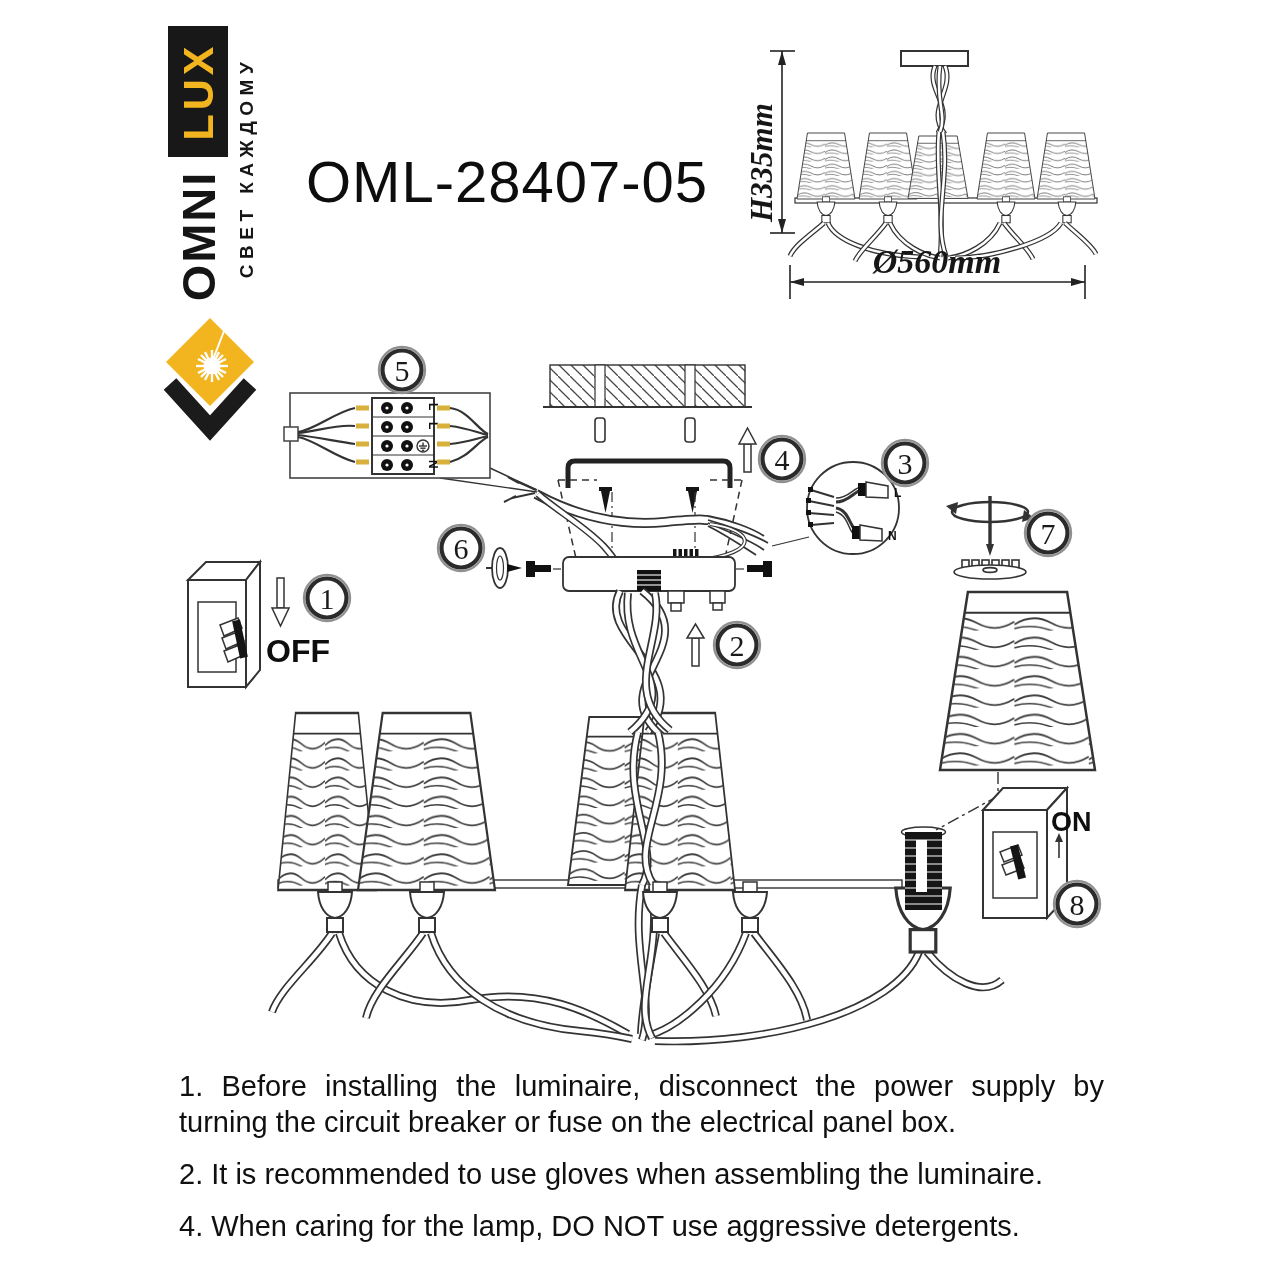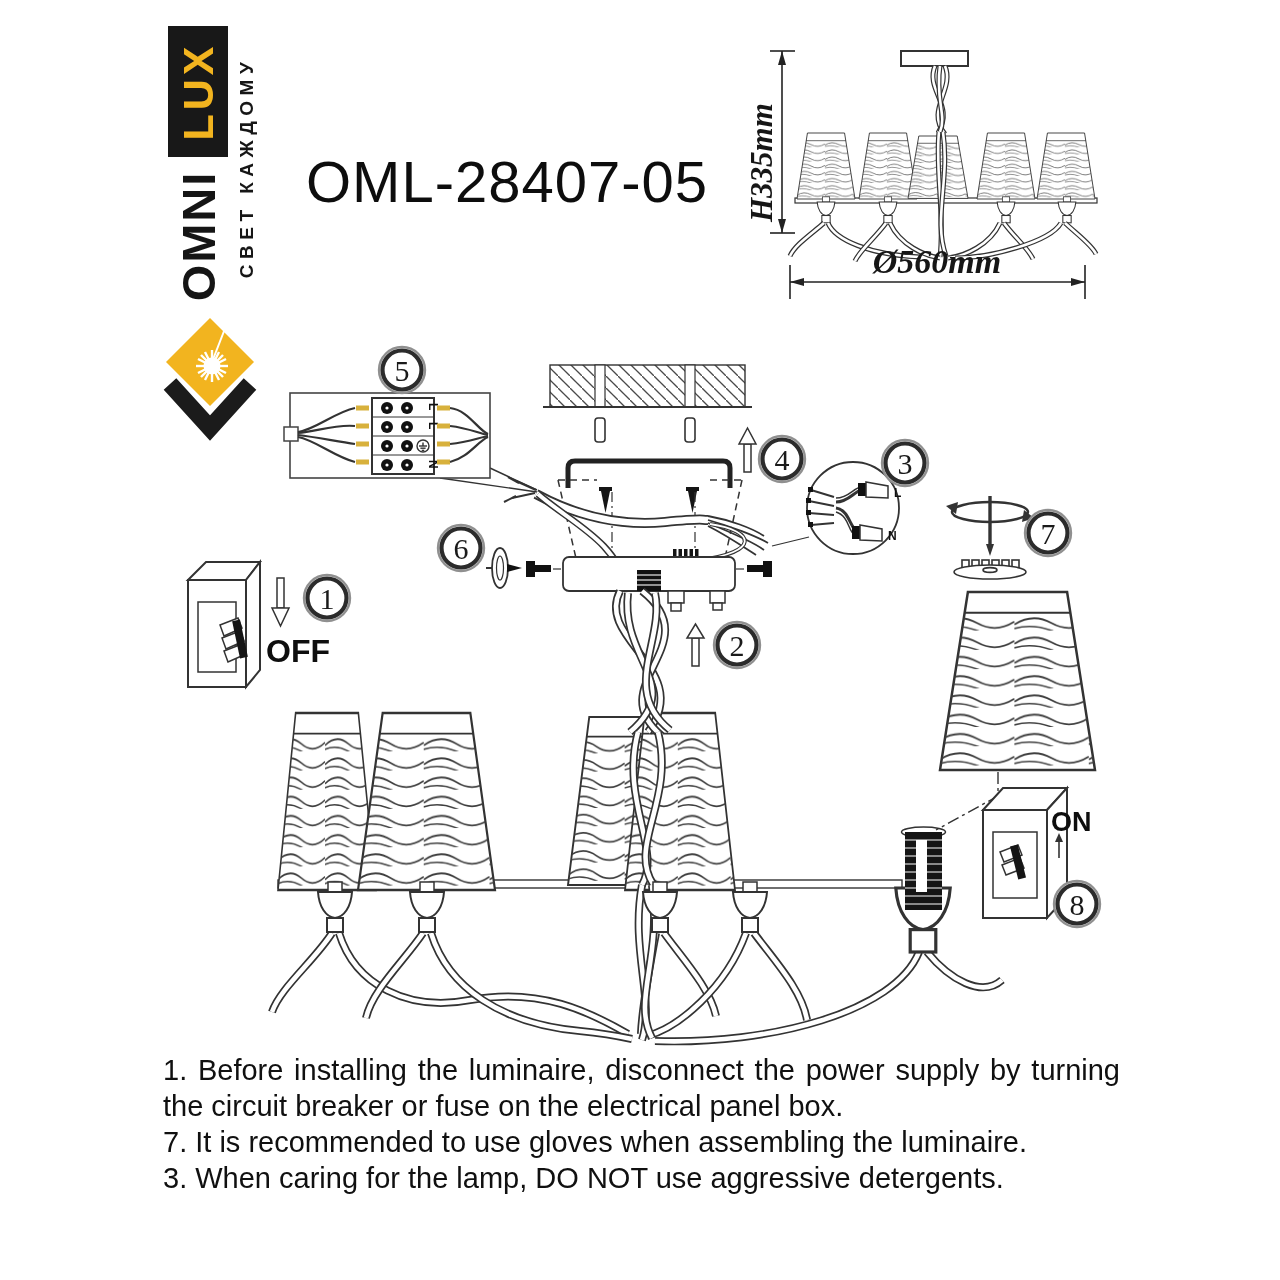--- a/index.html
+++ b/index.html
@@ -14,21 +14,21 @@
   .lux-box{width:131px;height:60px;background:#181818;display:flex;align-items:center;justify-content:center;}
   .lux-txt{font-weight:bold;font-size:43px;letter-spacing:4px;color:#F2B41F;}
   .tag-col{position:absolute;left:231px;top:20px;width:32px;height:295px;}
   .tag-rot{position:absolute;left:0;top:295px;width:295px;height:32px;
            transform:rotate(-90deg);transform-origin:0 0;display:flex;align-items:center;justify-content:center;
            font-weight:bold;font-size:19px;letter-spacing:5.5px;color:#161616;white-space:nowrap;}
   .model{position:absolute;left:306px;top:148px;font-weight:normal;font-size:58px;
          letter-spacing:1px;color:#0d0d0d;white-space:nowrap;}
   .instructions{position:absolute;left:163px;top:1052px;width:957px;text-align:justify;
                 font-size:29px;line-height:36px;color:#101010;}
-  .instructions p{margin:0;}
+  .instructions p{margin:16px;}
   
   .dim-text{font-family:"Liberation Serif",serif;font-style:italic;font-weight:bold;fill:#161616;}
   .badge-outer{fill:#fff;stroke:#909090;stroke-width:2.4;}
   .badge-inner{fill:#fff;stroke:#2b2b2b;stroke-width:4.2;}
   .badge-num{font-family:"Liberation Serif",serif;font-size:30px;fill:#1a1a1a;text-anchor:middle;}
   .small-label{font-size:12px;font-weight:bold;fill:#111;}
   .switch-label{font-weight:bold;fill:#0e0e0e;}
   .ln{stroke:#333;fill:none;}
 </style>
 </head>
@@ -536,16 +536,16 @@
     </g>
     <g class="badge" transform="translate(927,564)">
       <circle r="23" class="badge-outer"></circle>
         <circle r="19.5" class="badge-inner"></circle>
       <text class="badge-num" y="10.5">8</text>
     </g>
   </svg>
 
   <div class="instructions">
     <p>1. Before installing the luminaire, disconnect the power supply by turning the circuit breaker or fuse on the electrical panel box.</p>
-    <p>7. It is recommended to use gloves when assembling the luminaire.</p>
-    <p>3. When caring for the lamp, DO NOT use aggressive detergents.</p>
+    <p>2. It is recommended to use gloves when assembling the luminaire.</p>
+    <p>4. When caring for the lamp, DO NOT use aggressive detergents.</p>
   </div>
 </div>
 
 </body></html>

